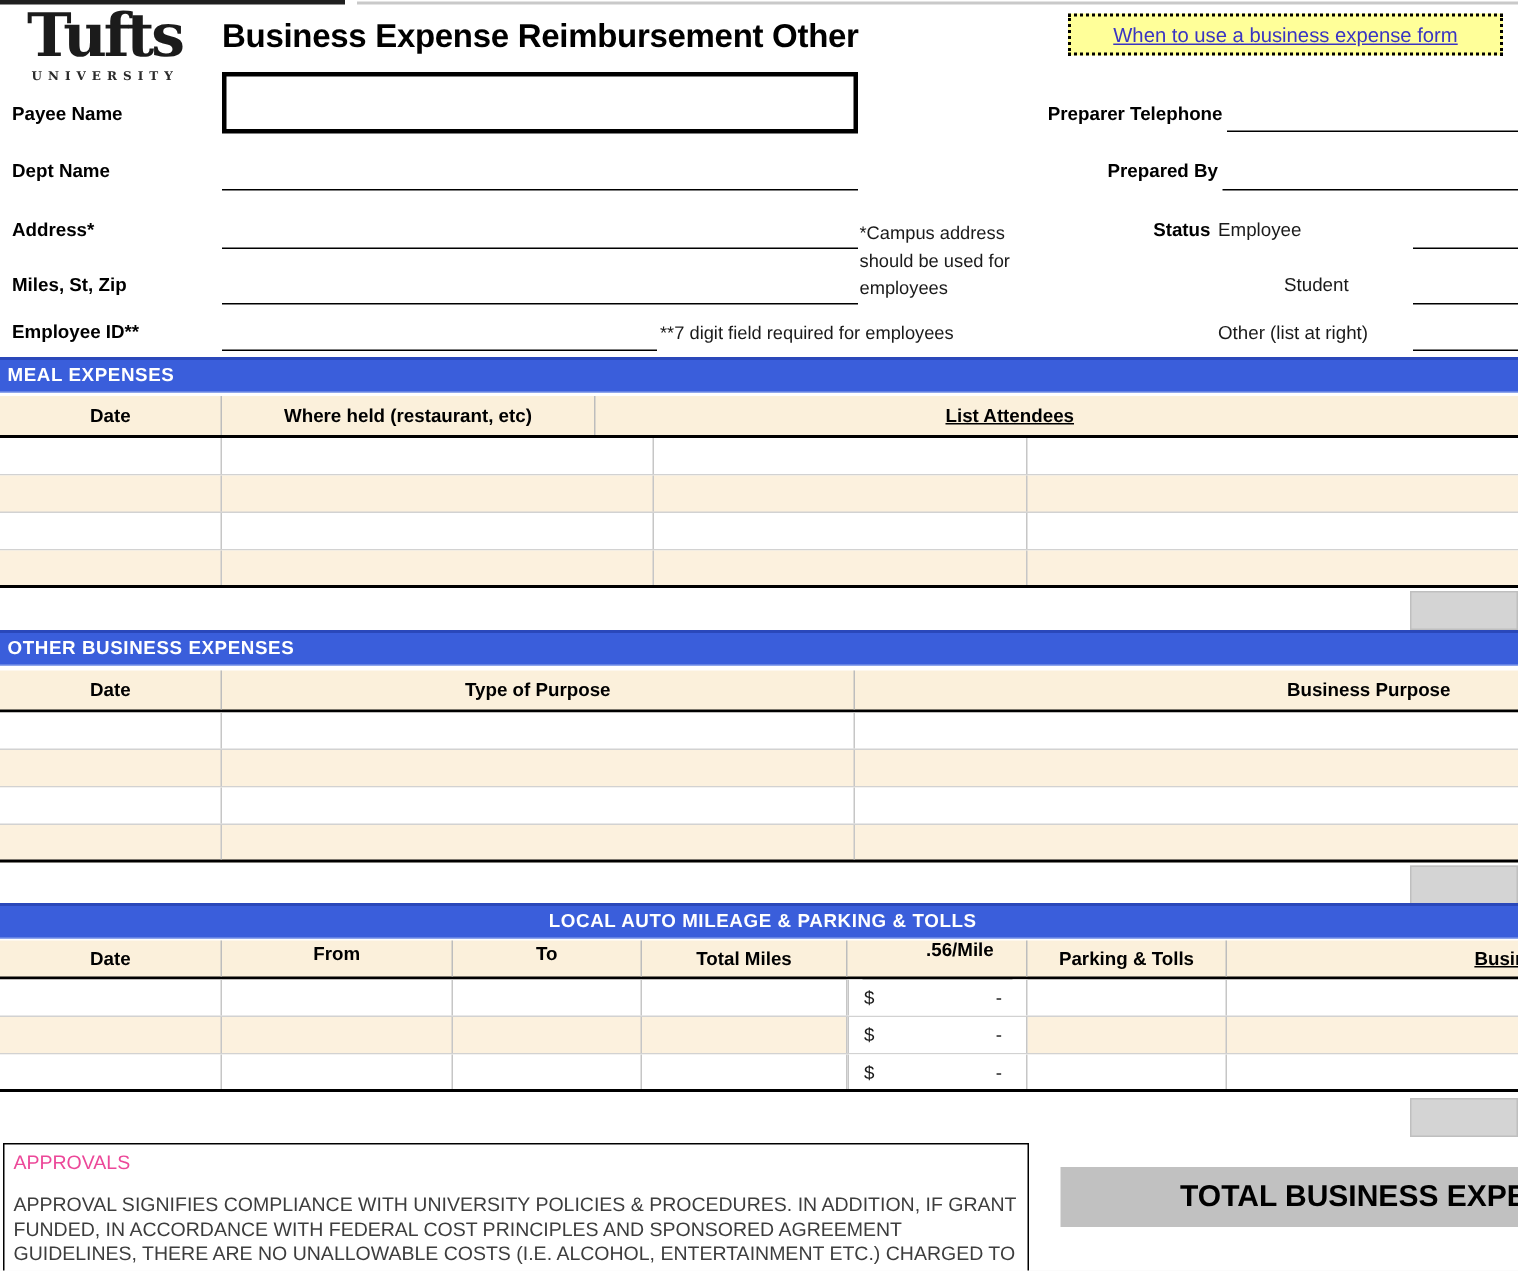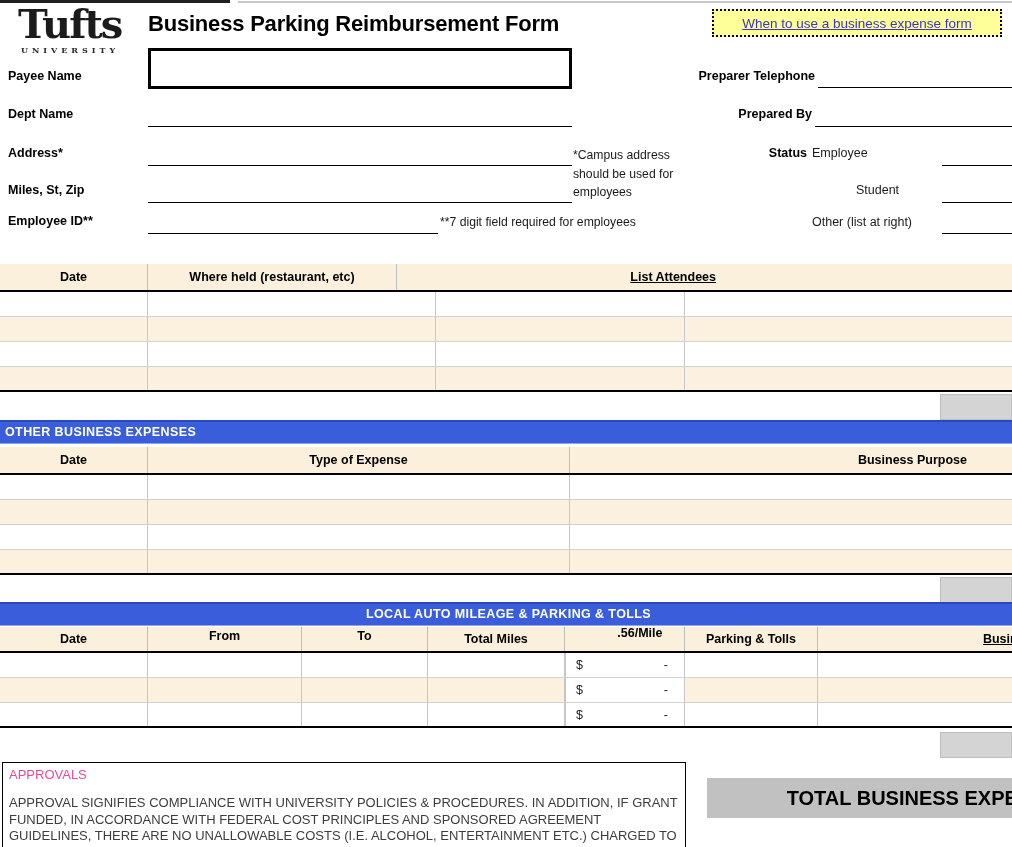--- a/index.html
+++ b/index.html
@@ -84,21 +84,21 @@
 </head>
 <body>
 
 <div class="stage">
 
   <div class="abs topline-dark"></div>
   <div class="abs topline-lite"></div>
 
   <div class="abs logo-main">Tufts</div>
   <div class="abs logo-sub">UNIVERSITY</div>
-  <div class="abs page-title">Business Parking Reimbursement Form</div>
+  <div class="abs page-title">Business Expense Reimbursement Other</div>
   <div class="abs link-box">
     <a>When to use a business expense form</a>
   </div>
 
   <div class="abs lbl" style="top:69px;left:8px;">Payee Name</div>
   <div class="abs payee-box"></div>
 
   <div class="abs lbl" style="top:107px;left:8px;">Dept Name</div>
   <div class="abs fline" style="top:126px;left:148px;width:424px;"></div>
 
@@ -122,20 +122,21 @@
   <div class="abs lbl lbl-r" style="top:146px;left:680px;width:127px;">Status</div>
   <div class="abs plain" style="top:146px;left:812px;">Employee</div>
   <div class="abs fline" style="top:165px;left:942px;width:70px;"></div>
 
   <div class="abs plain" style="top:183px;left:812px;margin-left:44px;">Student</div>
   <div class="abs fline" style="top:202px;left:942px;width:70px;"></div>
 
   <div class="abs plain" style="top:215px;left:812px;">Other (list at right)</div>
   <div class="abs fline" style="top:233px;left:942px;width:70px;"></div>
 
+  <div class="abs bluebar" style="top:238px;">MEAL EXPENSES</div>
 
   <div class="abs" style="top:264px;left:0;width:1012px;">
     <div class="thead" style="height:28px;">
       <div class="hc m0">Date</div>
       <div class="hc m2">Where held (restaurant, etc)</div>
       <div class="hc m3 right">List Attendees</div>
     </div>
     <div class="trow row-white">
       <div class="cell m0"></div>
         <div class="cell m1"></div>
@@ -161,21 +162,21 @@
         <div class="cell m3"></div>
     </div>
   </div>
   <div class="abs gap-gray" style="top:394px;left:940px;"></div>
 
   <div class="abs bluebar" style="top:420px;">OTHER BUSINESS EXPENSES</div>
 
   <div class="abs" style="top:447px;left:0;width:1012px;">
     <div class="thead" style="height:28px;">
       <div class="hc o0">Date</div>
-      <div class="hc o1">Type of Expense</div>
+      <div class="hc o1">Type of Purpose</div>
       <div class="hc o2 right-pad">Business Purpose</div>
     </div>
     <div class="trow row-white">
       <div class="cell o0"></div>
         <div class="cell o1"></div>
         <div class="cell o2"></div>
     </div>
     <div class="trow row-cream">
       <div class="cell o0"></div>
         <div class="cell o1"></div>

